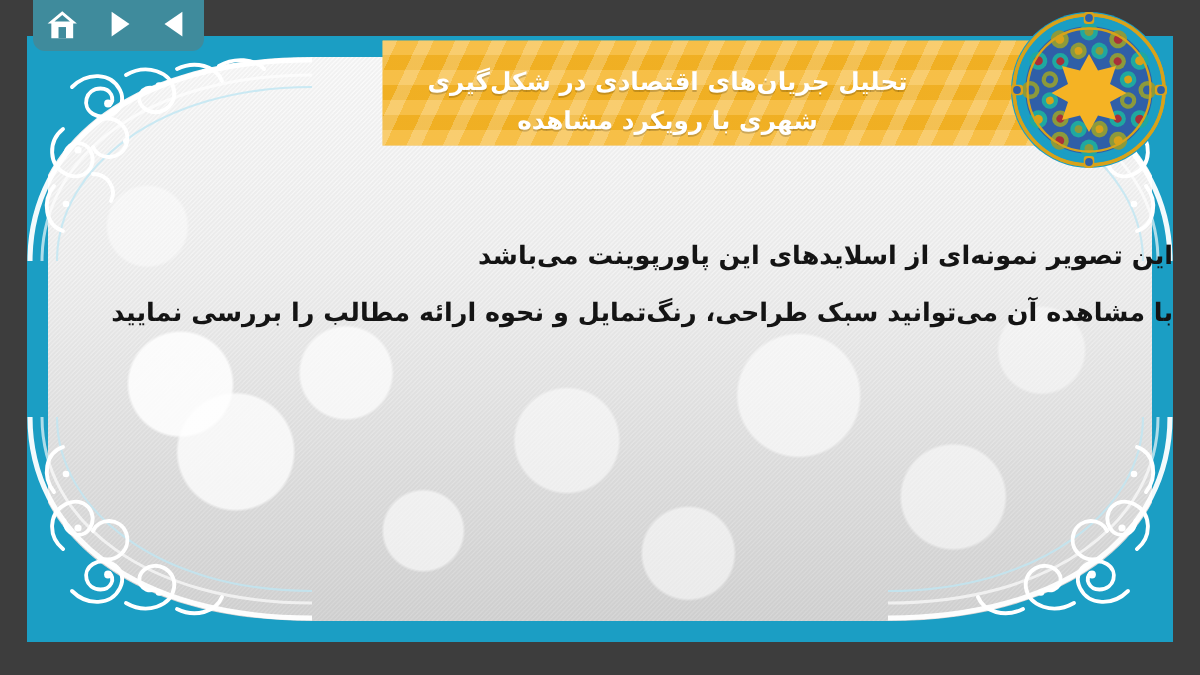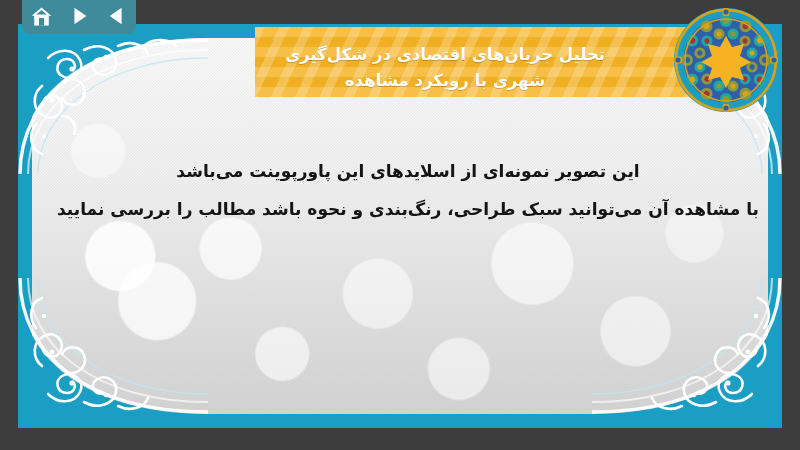--- a/index.html
+++ b/index.html
@@ -164,21 +164,21 @@
   }
   #medallion svg { display: block; width: 100%; height: 100%; }
 
   
   #body-text {
     position: absolute;
     left: 16px;
     right: 0;
     top: 128px;
     z-index: 20;
-    text-align: center;
+    text-align: right;
     direction: rtl;
     color: #141414;
     font-size: 17px;
     line-height: 38px;
     font-weight: bold;
   }
   #body-text .bline { display: block; white-space: nowrap; }
 </style>
 </head>
 <body>
@@ -307,21 +307,21 @@
           <circle cx="54" cy="45" r="2.6"></circle>
           <circle cx="88" cy="33" r="2.2"></circle>
           <circle cx="34" cy="76" r="2.4"></circle>
           <circle cx="26" cy="112" r="2.2"></circle>
         </g>
       </svg>
     </div>
 
     <div id="body-text">
       <span class="bline">این تصویر نمونه‌ای از اسلایدهای این پاورپوینت می‌باشد</span>
-      <span class="bline">با مشاهده آن می‌توانید سبک طراحی، رنگ‌بندی و نحوه باشد مطالب را بررسی نمایید</span>
+      <span class="bline">با مشاهده آن می‌توانید سبک طراحی، رنگ‌تمایل و نحوه ارائه مطالب را بررسی نمایید</span>
     </div>
   </div>
 
   <div id="banner">
     <div id="banner-cap"></div>
     <div id="banner-body"></div>
   </div>
 
   <div id="title">
     <span class="tline">تحلیل جریان‌های اقتصادی در شکل‌گیری</span>

